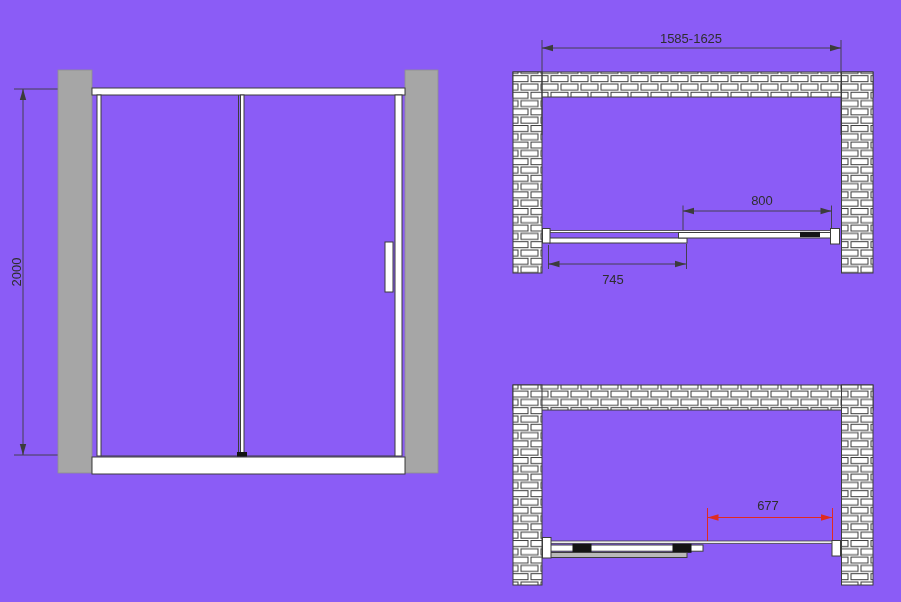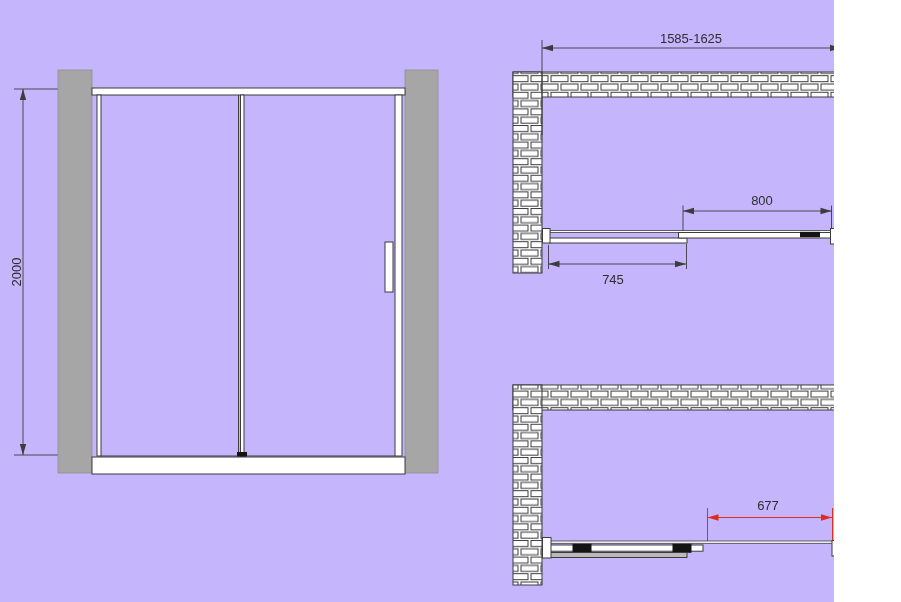--- a/index.html
+++ b/index.html
@@ -1,16 +1,16 @@
 <!DOCTYPE html>
 <html><head>
 <meta charset="utf-8">
 <style>
   html,body{margin:0;padding:0;background:#ffffff;}
-  .stage{position:relative;width:834px;height:602px;background:#c4b5fd;overflow:hidden;
+  .stage{position:relative;width:901px;height:602px;background:#8b5cf6;overflow:hidden;
          font-family:"Liberation Sans",sans-serif;}
   .ln   {stroke:#3c3c3c;stroke-width:1;fill:none;}
   .thin {stroke:#3c3c3c;stroke-width:0.8;fill:#fff;}
   .fw   {fill:#fff;stroke:#3c3c3c;stroke-width:1;}
   .dim  {stroke:#3c3c3c;stroke-width:0.9;fill:none;}
   .arr  {fill:#3c3c3c;stroke:none;}
   .blk  {fill:#141414;stroke:none;}
   .dimtxt{font-family:"Liberation Sans",sans-serif;font-size:13px;fill:#2e2e2e;}
 </style>
 </head>

